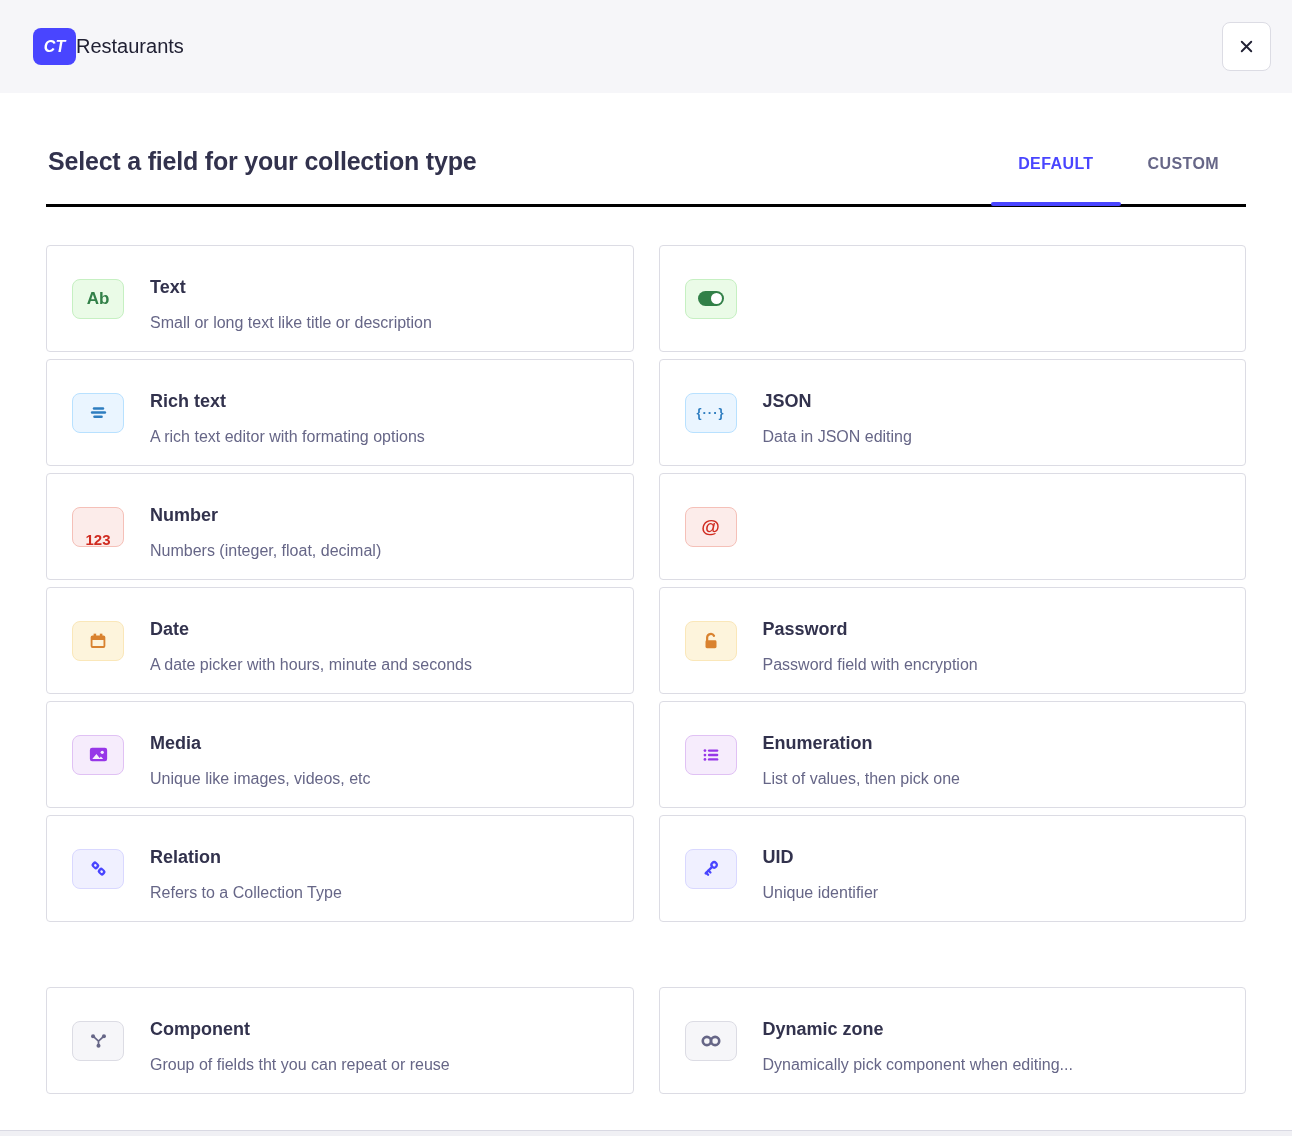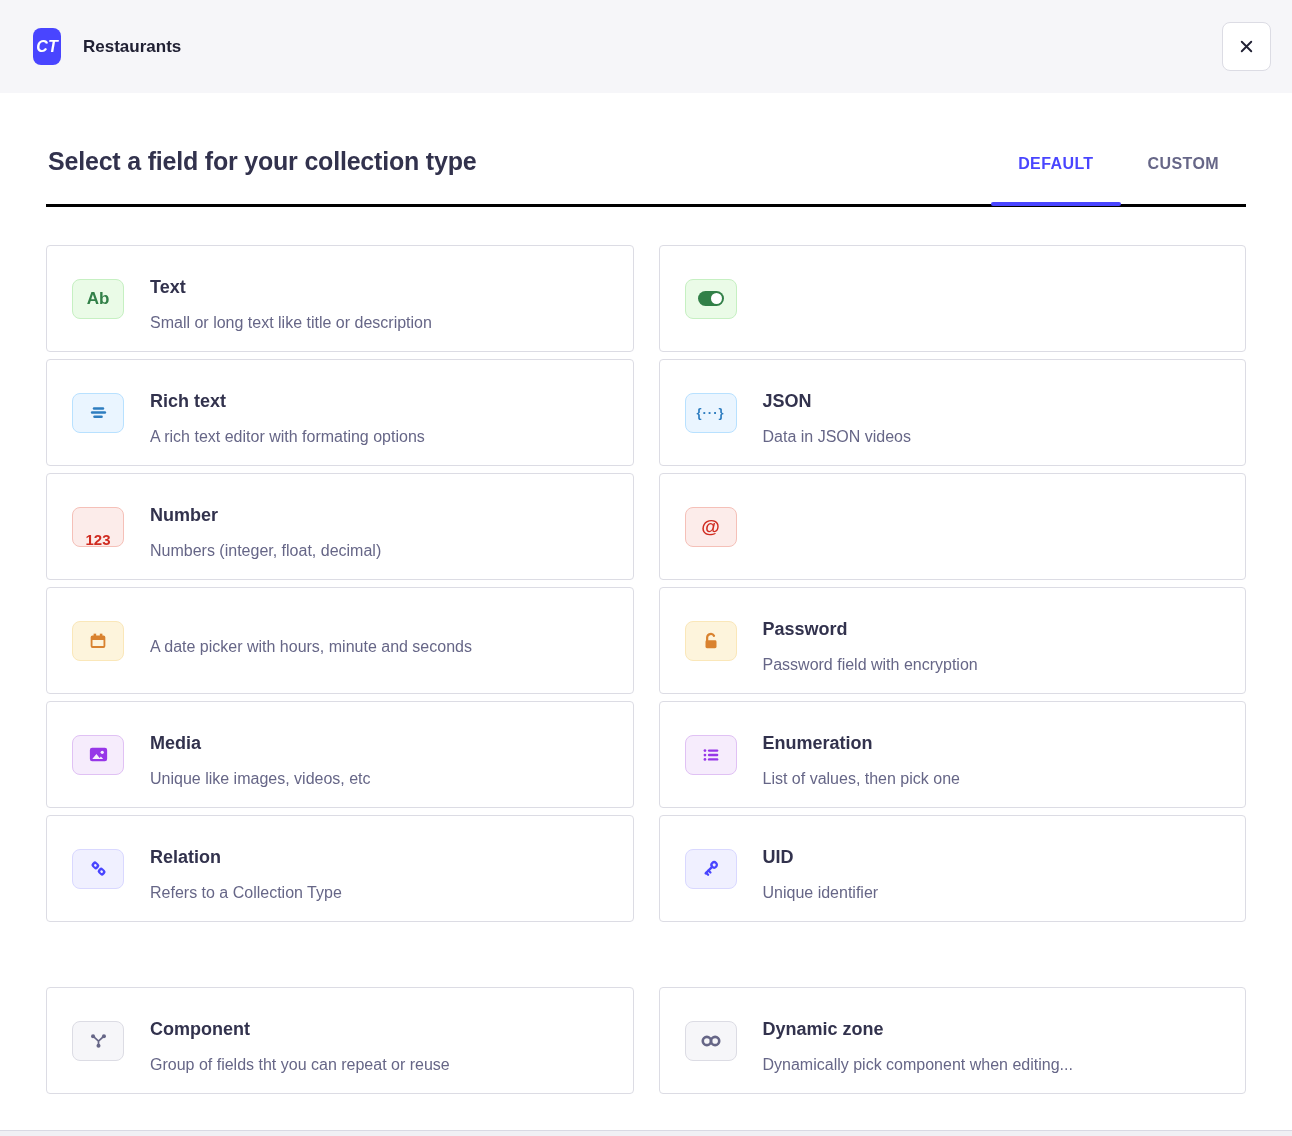--- a/index.html
+++ b/index.html
@@ -14,37 +14,36 @@
   }
   
   .modal-header {
     height: 93px;
     background: #f6f6f9;
     display: flex;
     align-items: center;
     padding: 0 21px 0 33px;
   }
   .ct-badge {
-    width: 28px;
+    width: 43px;
     height: 37px;
     border-radius: 8px;
     background: #4945ff;
     color: #ffffff;
     font-weight: 700;
     font-style: italic;
     font-size: 16px;
     display: flex;
     align-items: center;
     justify-content: center;
     flex: 0 0 auto;
   }
   .header-title {
-    margin-left: 22px;
-    font-size: 17px;
-    font-weight: 700;
+    font-size: 20px;
+    font-weight: 400;
     color: #212134;
     flex: 1 1 auto;
   }
   .close-btn {
     width: 49px;
     height: 49px;
     border-radius: 8px;
     background: #ffffff;
     border: 1px solid #dcdce4;
     display: flex;
@@ -188,21 +187,21 @@
         <span class="card-title">Rich text</span>
         <span class="card-desc">A rich text editor with formating options</span>
       </span>
     </button>
     <button type="button" class="card">
       <span class="icon-box" style="background: rgb(234, 245, 255); border-color: rgb(184, 225, 255); color: rgb(46, 125, 192);">
         <span style="font-weight:700;font-size:13px;letter-spacing:1px;">{···}</span>
       </span>
       <span class="card-text">
         <span class="card-title">JSON</span>
-        <span class="card-desc">Data in JSON videos</span>
+        <span class="card-desc">Data in JSON editing</span>
       </span>
     </button>
     <button type="button" class="card">
       <span class="icon-box" style="background: rgb(252, 236, 234); border-color: rgb(245, 192, 184); color: rgb(208, 43, 32);">
         <span style="font-weight:700;font-size:15px;margin-top:25px;">123</span>
       </span>
       <span class="card-text">
         <span class="card-title">Number</span>
         <span class="card-desc">Numbers (integer, float, decimal)</span>
       </span>
@@ -215,20 +214,21 @@
     <button type="button" class="card">
       <span class="icon-box" style="background: rgb(253, 244, 220); border-color: rgb(250, 231, 185); color: rgb(217, 130, 47);">
         <svg width="22" height="22" viewBox="0 0 24 24">
           <rect x="7.2" y="4" width="2.8" height="3.4" fill="currentColor"></rect>
           <rect x="14" y="4" width="2.8" height="3.4" fill="currentColor"></rect>
           <rect x="5" y="7" width="14" height="11.5" rx="1" fill="none" stroke="currentColor" stroke-width="2"></rect>
           <rect x="5" y="7" width="14" height="4" rx="1" fill="currentColor"></rect>
         </svg>
       </span>
       <span class="card-text">
+        <span class="card-title">Date</span>
         <span class="card-desc">A date picker with hours, minute and seconds</span>
       </span>
     </button>
     <button type="button" class="card">
       <span class="icon-box" style="background: rgb(253, 244, 220); border-color: rgb(250, 231, 185); color: rgb(217, 130, 47);">
         <svg width="22" height="22" viewBox="0 0 24 24">
           <path d="M7.8 11.6 V8.1 a4 4 0 0 1 7.5 -1.7" fill="none" stroke="currentColor" stroke-width="2.4" stroke-linecap="round"></path>
           <rect x="6" y="11.3" width="12" height="8.7" rx="1.6" fill="currentColor"></rect>
         </svg>
       </span>

